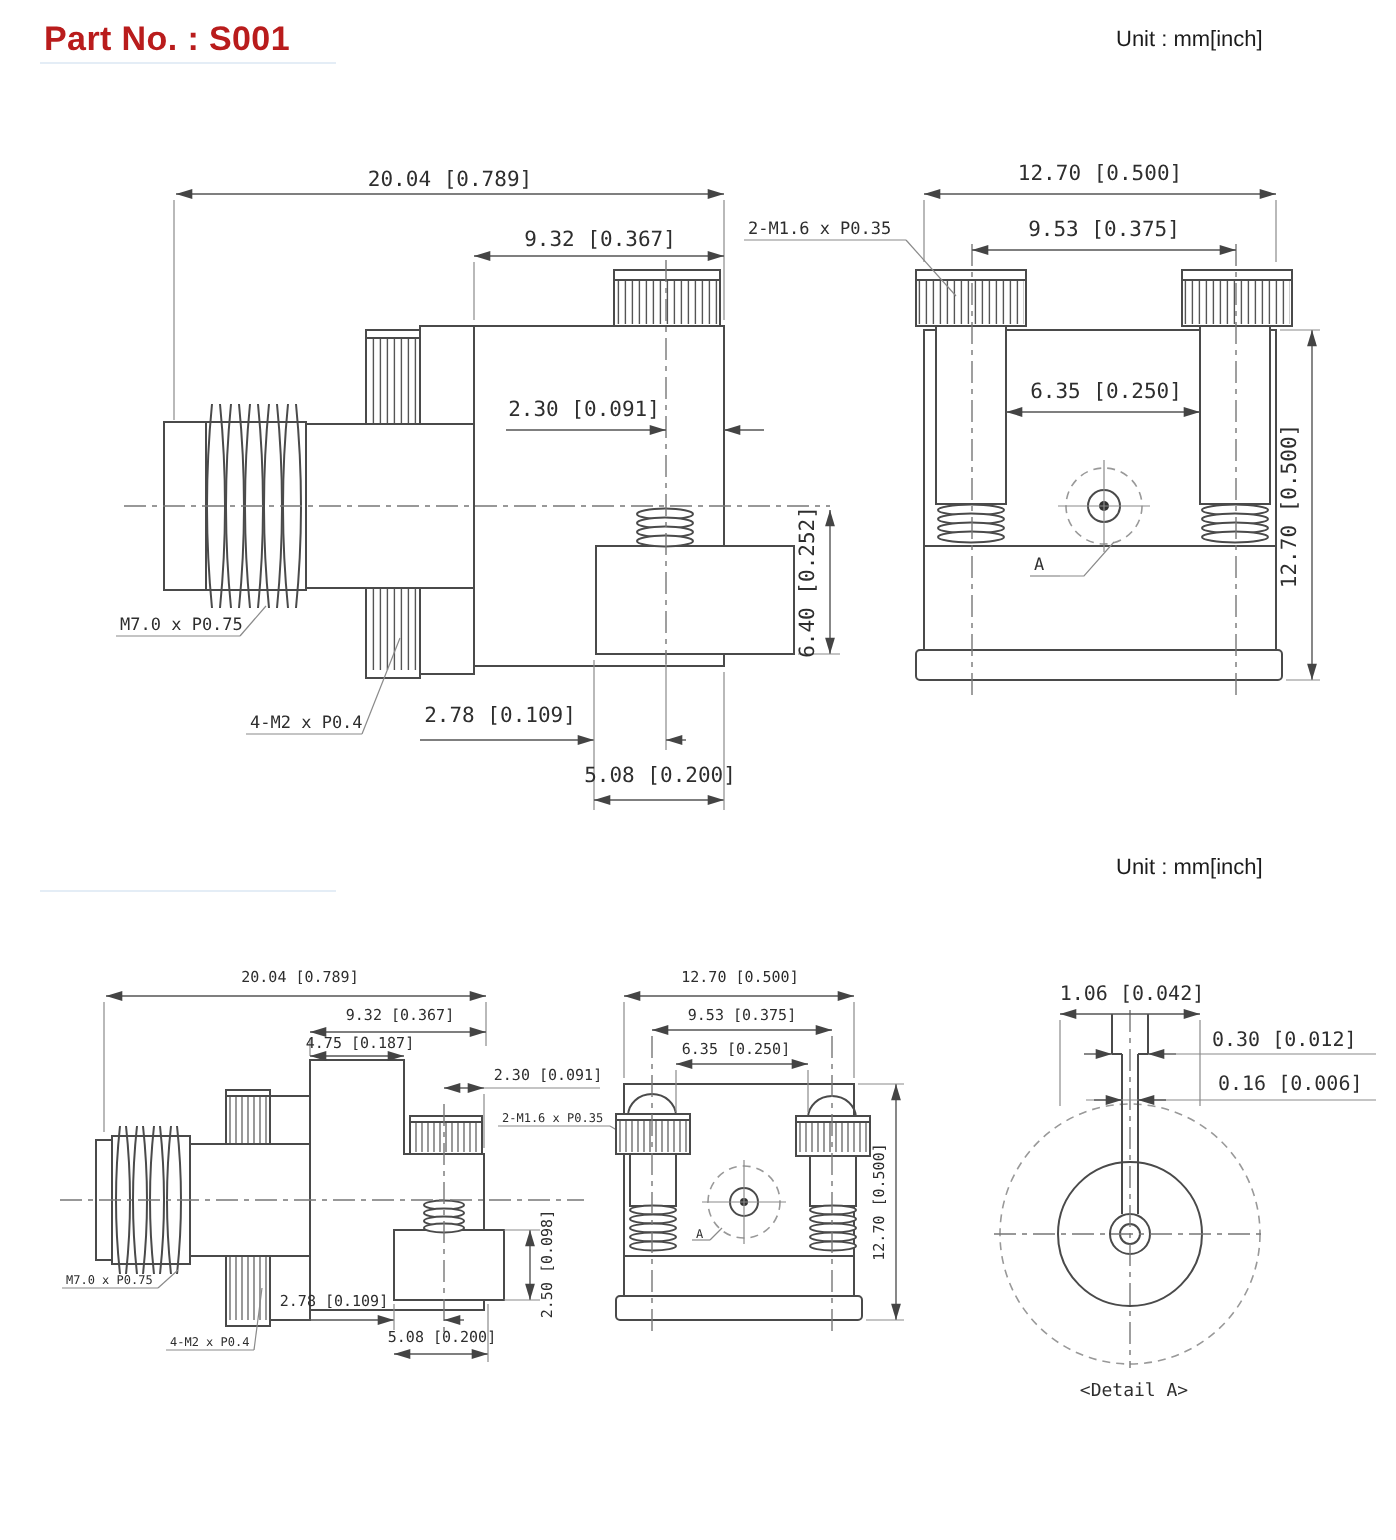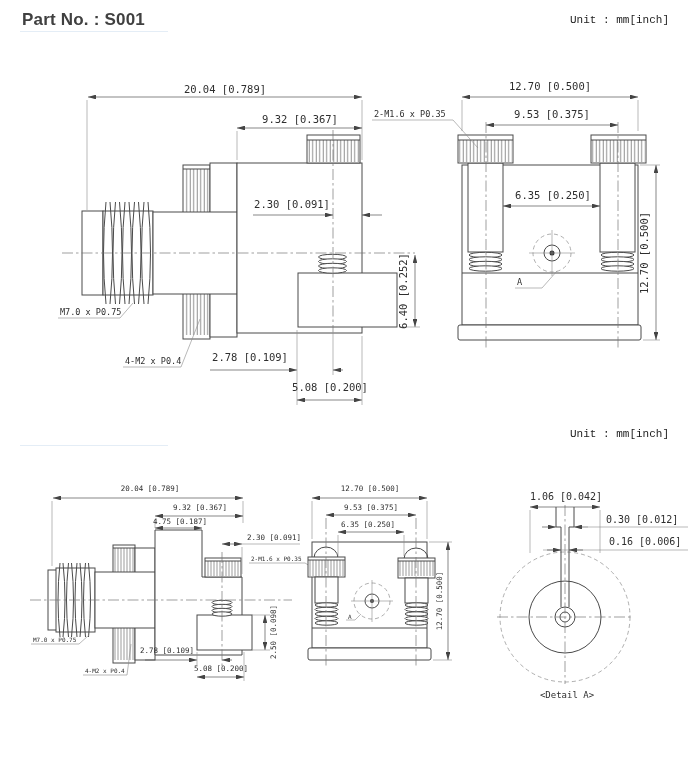--- a/index.html
+++ b/index.html
@@ -1,20 +1,20 @@
 <!DOCTYPE html>
 <html><head>
 <meta charset="utf-8">
 <style>
   html,body { margin:0; padding:0; background:#fff; }
   .page { position:relative; width:698px; height:770px; background:#fff; overflow:hidden;
           font-family:"Liberation Sans", sans-serif; }
-  .part-title { position:absolute; left:22px; color:#404040; font-weight:bold; font-size:17px;
+  .part-title { position:absolute; left:22px; color:#b91c1c; font-weight:bold; font-size:17px;
                 letter-spacing:0.2px; white-space:nowrap; }
-  .unit-label { position:absolute; left:570px; color:#1c1c1c; font-size:11px; white-space:nowrap;font-family:Liberation Mono, monospace; }
+  .unit-label { position:absolute; left:558px; color:#1c1c1c; font-size:11px; white-space:nowrap; }
   .title-rule { position:absolute; left:20px; width:148px; height:1px; background:#e4edf6; }
   svg { position:absolute; left:0; }
   .wf { fill:#ffffff; stroke:#4a4a4a; stroke-width:1; }
   .ln { stroke:#4a4a4a; stroke-width:1; fill:none; }
   .xl { stroke:#8a8a8a; stroke-width:0.6; fill:none; }
   .dl { stroke:#555555; stroke-width:0.7; fill:none; }
   .cl { stroke:#777777; stroke-width:0.7; fill:none; stroke-dasharray:11 3 2.5 3; }
   .dc { fill:none; stroke:#999999; stroke-width:0.8; stroke-dasharray:4 3; }
   text { fill:#2e2e2e; }
   .d1 { font:10.5px "DejaVu Sans Mono", monospace; }

